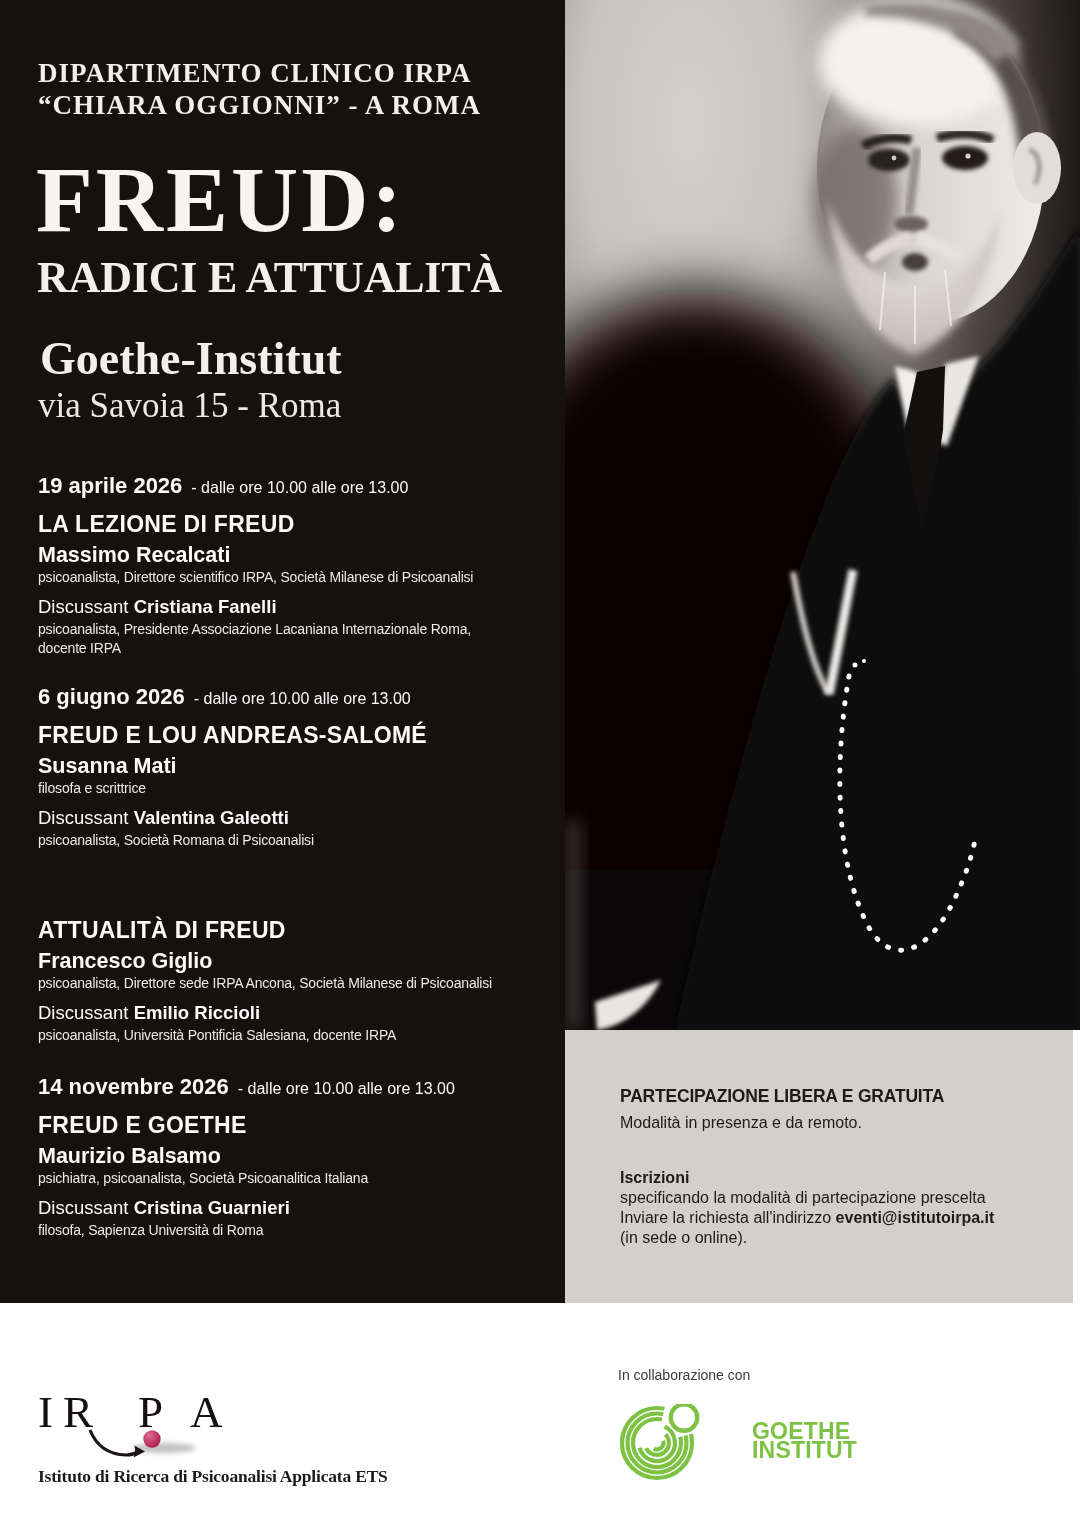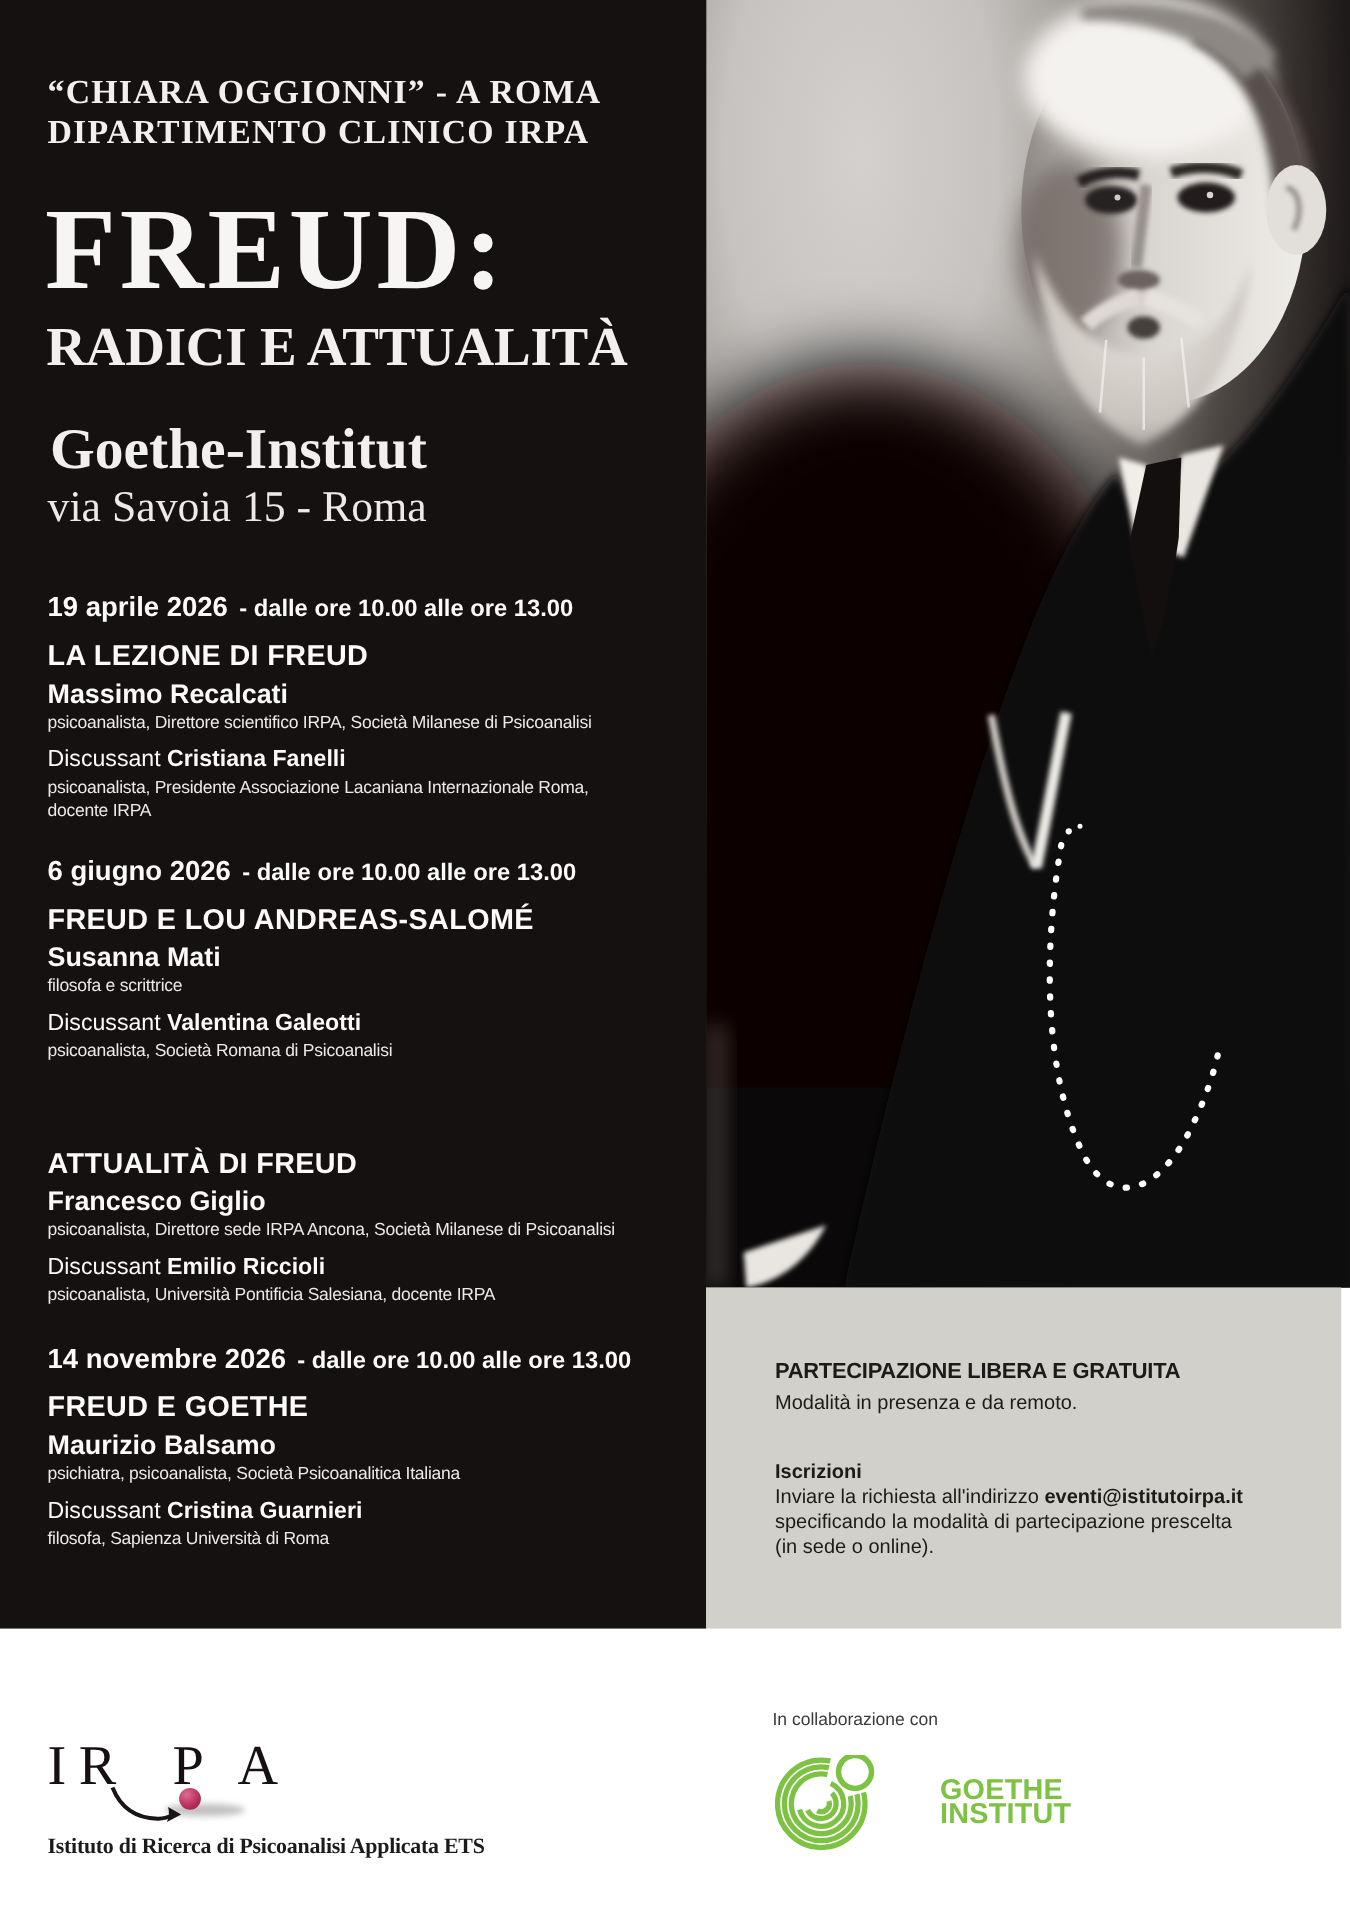--- a/index.html
+++ b/index.html
@@ -13,21 +13,21 @@
         font-weight:700;font-size:93px;line-height:95px;letter-spacing:3px;color:#f7f5f3;white-space:nowrap;}
   .sub-title{position:absolute;left:37px;top:254px;font-family:"Liberation Serif",serif;
         font-weight:700;font-size:44px;line-height:48px;letter-spacing:-0.2px;color:#f2f0ee;white-space:nowrap;}
   .venue{position:absolute;left:40px;top:334px;font-family:"Liberation Serif",serif;
         font-weight:700;font-size:46px;line-height:50px;color:#f2f0ee;white-space:nowrap;}
   .address{position:absolute;left:38px;top:386px;font-family:"Liberation Serif",serif;
         font-weight:400;font-size:35px;line-height:40px;color:#eceae8;white-space:nowrap;}
   
   .event{position:absolute;left:38px;width:527px;height:208px;color:#fcfbfa;}
   .ev-date{position:absolute;top:0;left:0;font-weight:700;font-size:22px;line-height:26px;white-space:nowrap;}
-  .ev-date .time{font-weight:700;font-size:19px;margin-left:9px;}
+  .ev-date .time{font-weight:400;font-size:16px;margin-left:9px;}
   .ev-title{position:absolute;top:35px;left:0;font-weight:700;font-size:23px;line-height:32px;letter-spacing:0.3px;white-space:nowrap;}
   .ev-speaker{position:absolute;top:70px;left:0;font-weight:700;font-size:21.5px;line-height:25px;white-space:nowrap;}
   .ev-role{position:absolute;top:95px;left:0;font-weight:400;font-size:14px;line-height:18.5px;letter-spacing:-0.2px;
            color:#eceae8;white-space:nowrap;}
   .ev-disc{position:absolute;top:123px;left:0;font-weight:400;font-size:18.5px;line-height:22px;white-space:nowrap;}
   .ev-disc .disc-name{font-weight:700;}
   .ev-disc-role{position:absolute;top:147px;left:0;width:470px;font-weight:400;font-size:14px;
                 line-height:18.5px;letter-spacing:-0.2px;color:#eceae8;}
   .event-1{top:473px;} .event-2{top:684px;} .event-3{top:879px;} .event-4{top:1074px;}
   
@@ -52,22 +52,22 @@
   .goethe-text{position:absolute;left:708px;top:119px;font-weight:700;font-size:23px;line-height:18.6px;
                letter-spacing:0.2px;color:#7dc242;white-space:nowrap;margin-left:44px;}
 </style>
 </head>
 <body>
 
 <div class="poster">
 
   <div class="left-panel">
     <div class="dept">
+      <div>DIPARTIMENTO CLINICO IRPA</div>
       <div>“CHIARA OGGIONNI” - A ROMA</div>
-      <div>DIPARTIMENTO CLINICO IRPA</div>
     </div>
     <div class="main-title">FREUD:</div>
     <div class="sub-title">RADICI E ATTUALITÀ</div>
     <div class="venue">Goethe-Institut</div>
     <div class="address">via Savoia 15 - Roma</div>
 
     <div class="event event-1">
       <div class="ev-date">
         <span>19 aprile 2026</span><span class="time">- dalle ore 10.00 alle ore 13.00</span>
       </div>
@@ -192,22 +192,22 @@
       <path d="M30,1002 L96,980 C82,1008 58,1026 32,1030 Z" fill="#e9e6e2" filter="url(#b2)"></path>
       <rect x="0" y="820" width="16" height="210" fill="#6a6560" opacity="0.45" filter="url(#b8)"></rect>
     </svg>
   </div>
 
   <div class="graybox">
     <div class="p-title">PARTECIPAZIONE LIBERA E GRATUITA</div>
     <div class="p-mode">Modalità in presenza e da remoto.</div>
     <div class="p-block">
       <div class="p-bold">Iscrizioni</div>
+      <div>specificando la modalità di partecipazione prescelta</div>
       <div><span>Inviare la richiesta all'indirizzo </span><span class="p-bold">eventi@istitutoirpa.it</span></div>
-      <div>specificando la modalità di partecipazione prescelta</div>
       <div>(in sede o online).</div>
     </div>
   </div>
 
   <div class="footer">
 
     <div class="irpa-logo">
       <span class="irpa-letter" style="left:0px">I</span>
       <span class="irpa-letter" style="left:25px">R</span>
       <span class="irpa-letter" style="left:100px">P</span>

